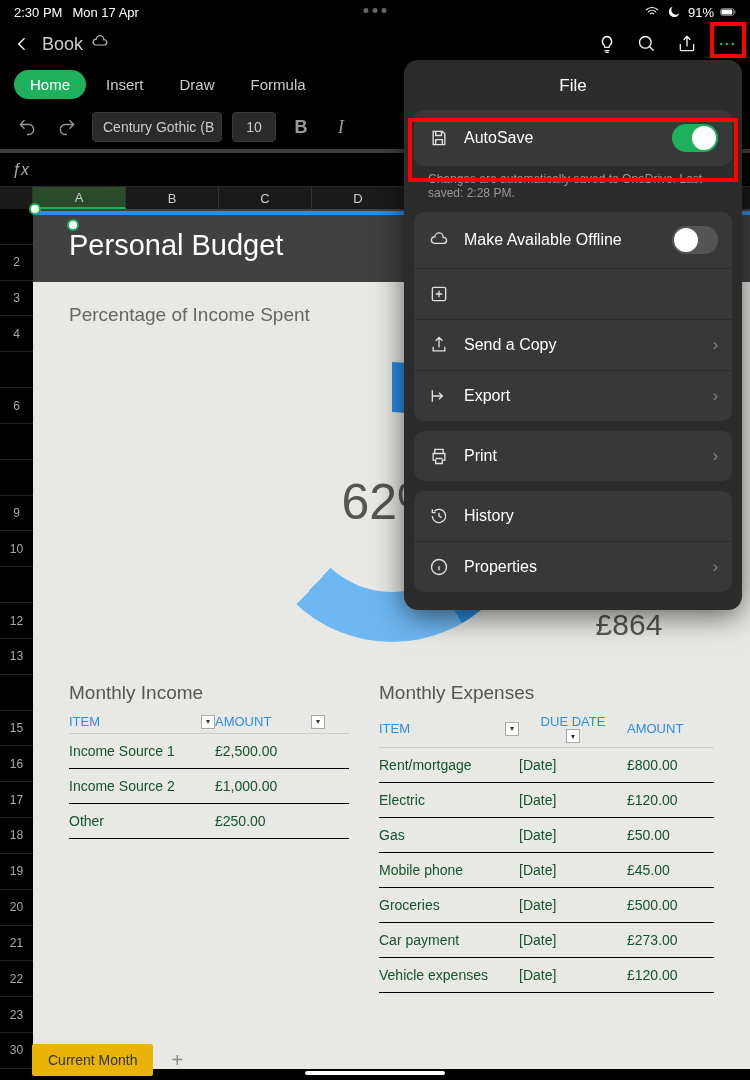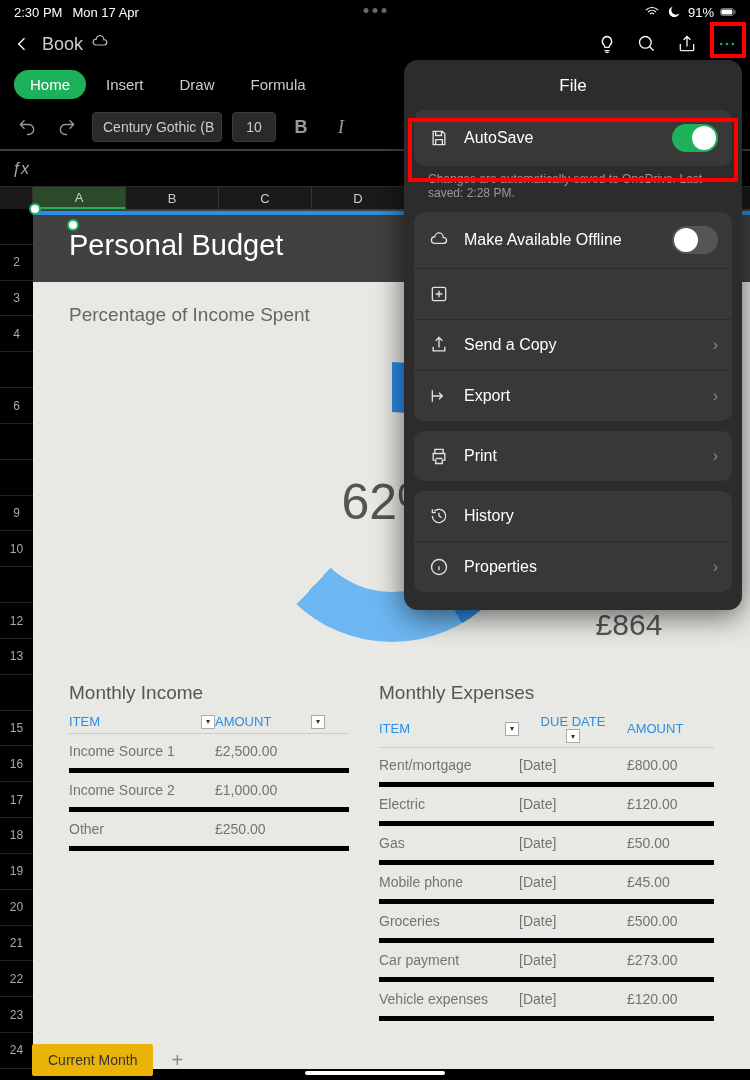--- a/index.html
+++ b/index.html
@@ -29,21 +29,21 @@
 
 
 .toolbar { display: flex; align-items: center; padding: 4px 12px; gap: 10px; height: 44px; }
 .toolbar .btn { width: 30px; height: 30px; display: flex; align-items: center; justify-content: center; opacity: 0.6; }
 .font-box { background: #2a2a2a; border: 1px solid #3a3a3a; padding: 6px 10px; font-size: 14px; color: #ccc; width: 130px; white-space: nowrap; overflow: hidden; border-radius: 4px; }
 .size-box { background: #2a2a2a; border: 1px solid #3a3a3a; padding: 6px 10px; font-size: 14px; color: #ccc; width: 44px; text-align: center; border-radius: 4px; }
 .bold { font-weight: bold; font-size: 18px; }
 .italic { font-style: italic; font-size: 18px; font-family: serif; }
 
 
-.formula-bar { display: flex; align-items: center; padding: 6px 12px; border-top: 2px solid #404040; border-bottom: 1px solid #2a2a2a; height: 38px; }
+.formula-bar { display: flex; align-items: center; padding: 6px 12px; border-top: 4px solid #404040; border-bottom: 1px solid #2a2a2a; height: 38px; }
 .formula-bar .fx { font-style: italic; font-size: 16px; color: #aaa; }
 
 
 .col-headers { display: flex; background: #1a1a1a; height: 22px; }
 .row-h { width: 33px; border-right: 1px solid #333; background: #1a1a1a; }
 .col-h { flex: 0 0 93px; text-align: center; font-size: 13px; color: #ccc; border-right: 1px solid #333; display: flex; align-items: center; justify-content: center; }
 .col-h.sel { background: #2a4a2a; border-bottom: 2px solid #1eb05a; }
 
 
 .sheet-area { display: flex; height: 860px; position: relative; }
@@ -69,21 +69,21 @@
 .two-col { display: flex; gap: 30px; padding: 0 36px; }
 .col-block { }
 .col-block.income { width: 280px; }
 .col-block.expenses { flex: 1; }
 .block-title { font-size: 19px; color: #555; margin-bottom: 6px; }
 .tbl-head { display: flex; border-bottom: 1px solid #ccc; padding: 4px 0; }
 .th { color: #2b8ee6; font-size: 13px; font-weight: 500; display: flex; align-items: center; justify-content: space-between; }
 .income .th.item { width: 146px; } .income .th.amt { width: 110px; }
 .expenses .th.item { width: 140px; } .expenses .th.due { width: 108px; flex-direction: column; } .expenses .th.amt { width: 80px; }
 .dd { width: 14px; height: 14px; border: 1px solid #aaa; background: #fff; display: inline-flex; align-items: center; justify-content: center; font-size: 8px; color: #333; }
-.tbl-row { display: flex; padding: 9px 0; border-bottom: 5px solid #000000; font-size: 14px; color: #737373; }
+.tbl-row { display: flex; padding: 9px 0; border-bottom: 1px solid #000000; font-size: 14px; color: #14532d; }
 .income .td.item { width: 146px; } .income .td.amt { width: 110px; }
 .expenses .td.item { width: 140px; } .expenses .td.due { width: 108px; } .expenses .td.amt { width: 80px; }
 
 
 .sheet-tabs { position: absolute; bottom: 4px; left: 32px; display: flex; align-items: center; gap: 8px; }
 .sheet-tab { background: #eab308; color: #333; padding: 8px 16px; font-size: 14px; border-radius: 2px; }
 .add-sheet { color: #888; font-size: 20px; padding: 0 10px; }
 .home-ind { position: absolute; bottom: 5px; left: 50%; transform: translateX(-50%); width: 140px; height: 4px; background: #fff; border-radius: 3px; }
 
 
@@ -231,21 +231,21 @@
       <div class="row-header"></div>
       <div class="row-header">15</div>
       <div class="row-header">16</div>
       <div class="row-header">17</div>
       <div class="row-header">18</div>
       <div class="row-header">19</div>
       <div class="row-header">20</div>
       <div class="row-header">21</div>
       <div class="row-header">22</div>
       <div class="row-header">23</div>
-      <div class="row-header">24</div>
+      <div class="row-header">30</div>
     </div>
   <div class="sheet-content">
     <div class="blue-line"></div>
     <div class="sel-handle1"></div>
     <div class="sel-handle2"></div>
 
     <div class="budget-title">Personal Budget</div>
     <div class="section-label">Percentage of Income Spent</div>
     <div class="donut-wrap">
       <div class="donut"></div>

